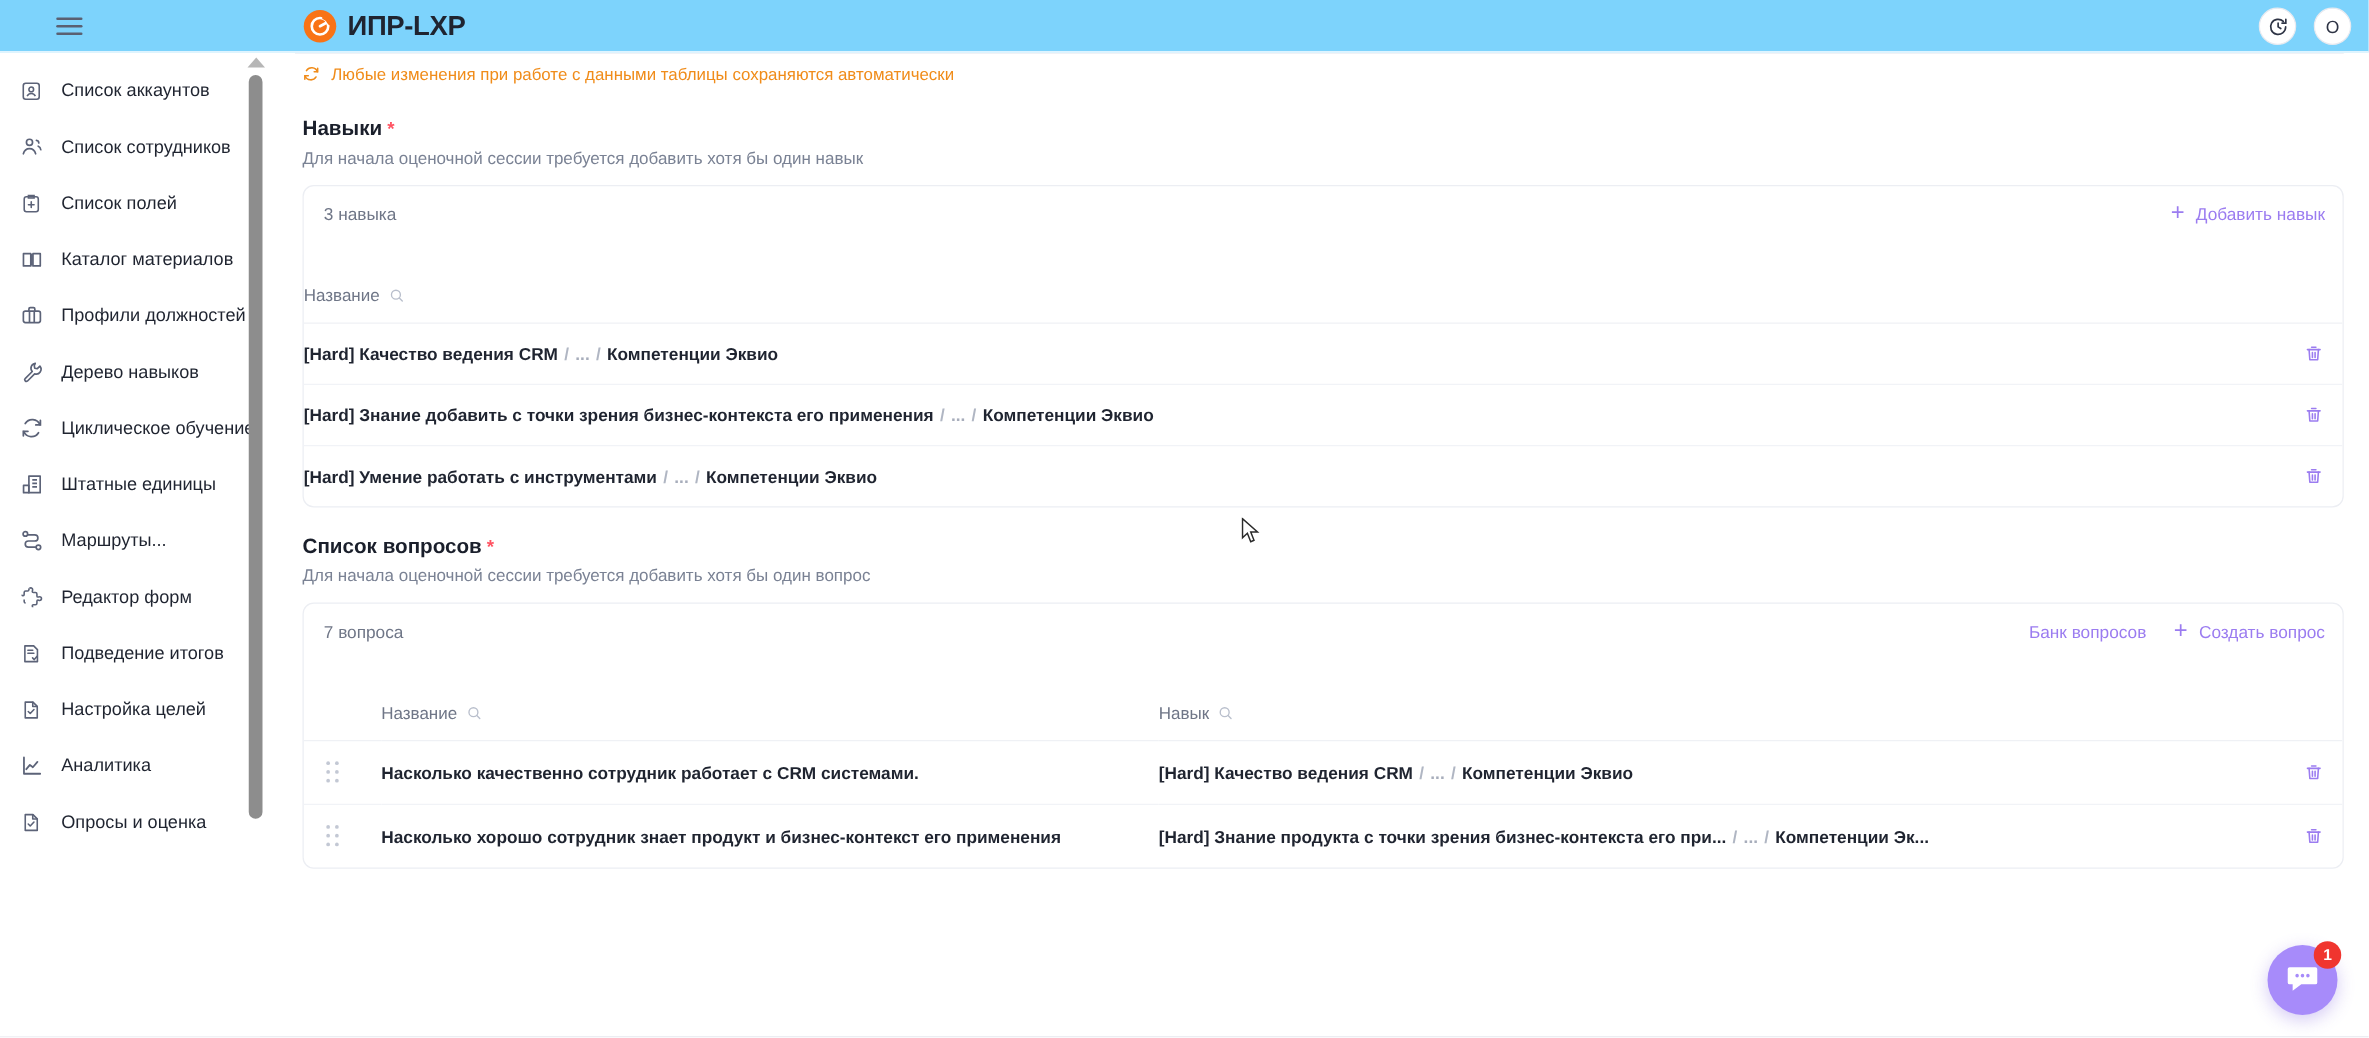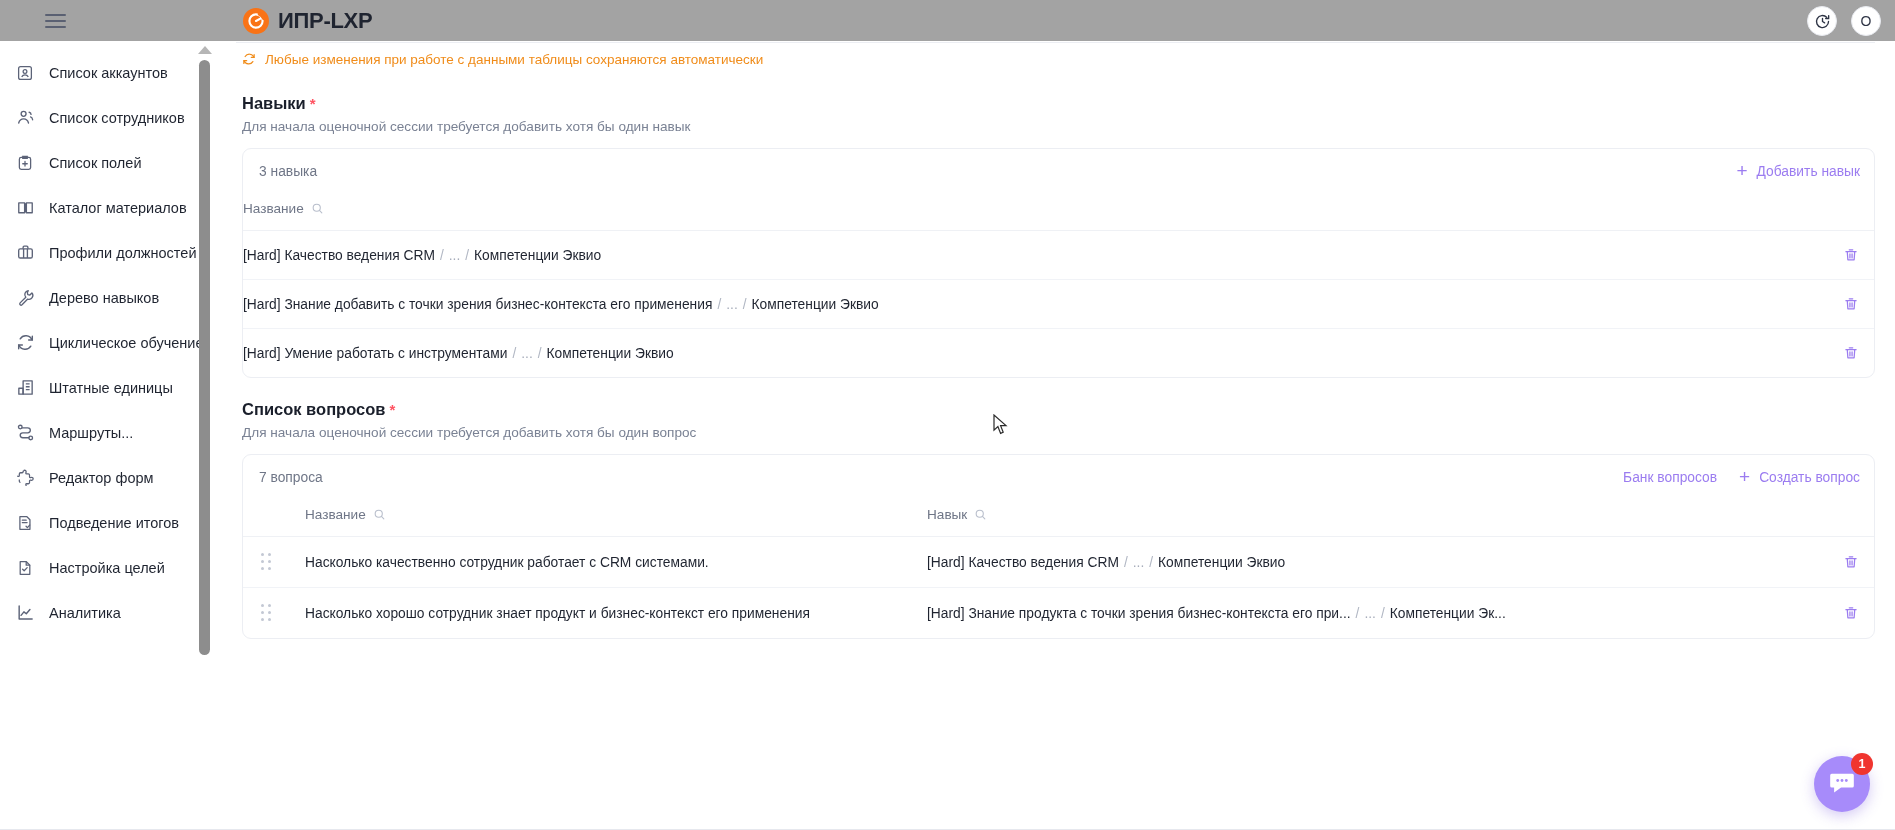--- a/index.html
+++ b/index.html
@@ -19,21 +19,21 @@
     width: 1895px;
     height: 830px;
     background: #ffffff;
   }
 
   
   .topbar {
     position: absolute;
     top: 0; left: 0;
     width: 1895px; height: 42px;
-    background: #a3a3a3;
+    background: #7dd3fc;
     border-bottom: 1px solid #ffffff;
     display: flex;
     align-items: center;
     z-index: 40;
     padding-left: 28px;
   }
   .hamburger {
     width: 38px; height: 42px;
     margin-left: 8px;
     display: flex; flex-direction: column;
@@ -233,39 +233,40 @@
   }
   .link-btn.plain { gap: 0; }
   .plus {
     font-size: 19px; line-height: 1;
     color: #9b7cf0;
     font-weight: 500;
     position: relative; top: -1px;
   }
 
   
-  table.tbl { width: 100%; border-collapse: collapse; table-layout: fixed; }
+  table.tbl { width: 100%; border-collapse: collapse; table-layout: fixed; margin-top: 28px; }
   table.tbl th {
     text-align: left;
     font-weight: normal;
     font-size: 13.6px;
     color: #6f7687;
     padding: 8px 0 14px 0;
     border-bottom: 1px solid #eff1f5;
     vertical-align: middle;
   }
   table.tbl td {
     font-size: 13.8px;
     color: #1f2430;
     padding: 16px 0;
     border-bottom: 1px solid #f1f3f7;
     vertical-align: middle;
     overflow: hidden;
     white-space: nowrap;
     text-overflow: ellipsis;
+    font-weight: bold;
   }
   table.tbl tr:last-child td { border-bottom: none; }
   .th-inner { display: inline-flex; align-items: center; gap: 7px; }
   .mag { color: #b9bfcc; display:flex; }
   .cell-pad-l { padding-left: 16px; }
   .col-drag { width: 62px; }
   .col-trash { width: 46px; }
   .drag-dots {
     width: 14px; height: 18px;
     display: grid;
@@ -494,20 +495,30 @@
     <div class="nav-item">
       <span class="nav-icon">
         <svg width="19" height="19" viewBox="0 0 24 24" fill="none" stroke="currentColor" stroke-width="1.8" stroke-linecap="round" stroke-linejoin="round">
           <path d="M4 3.8v16.4h16.4"></path>
           <path d="M6.4 15.6l3.6-4.4 3 2.4 4.6-5.4"></path>
         </svg>
       </span>
       <span class="nav-label">Аналитика</span>
     </div>
 
+    <div class="nav-item">
+      <span class="nav-icon">
+        <svg width="18" height="18" viewBox="0 0 24 24" fill="none" stroke="currentColor" stroke-width="1.7" stroke-linecap="round" stroke-linejoin="round">
+          <path d="M5.6 3.6h8.2l4.6 4.6v12.2H5.6z"></path>
+          <path d="M13.6 3.8v4.4h4.6"></path>
+          <path d="M8.8 13.6l2.1 2.1 4-4.2"></path>
+        </svg>
+      </span>
+      <span class="nav-label">Опросы и оценка</span>
+    </div>
   </div>
 
   <div class="scroll-rail">
     <div class="scroll-arrow"></div>
     <div class="scroll-thumb"></div>
   </div>
 
   <div class="main">
     <div class="main-inner">
 

